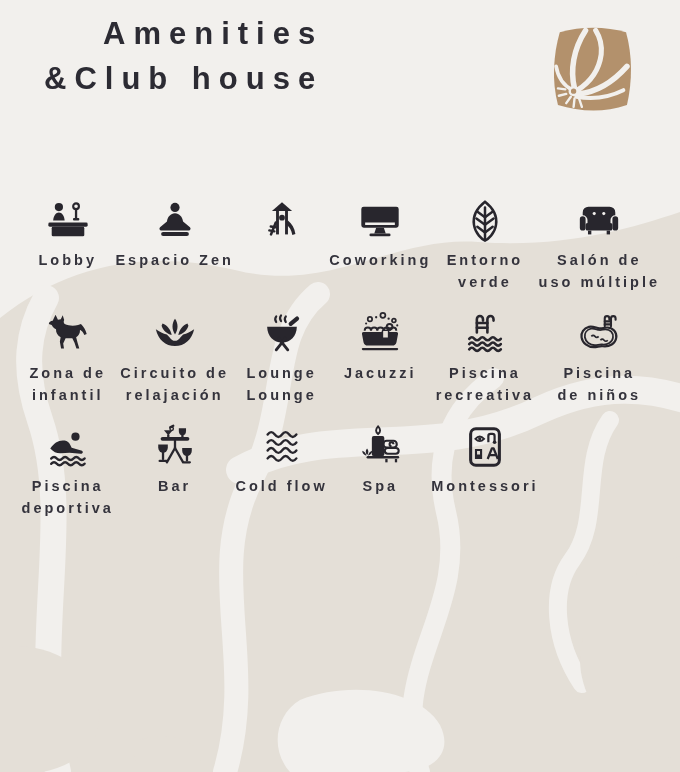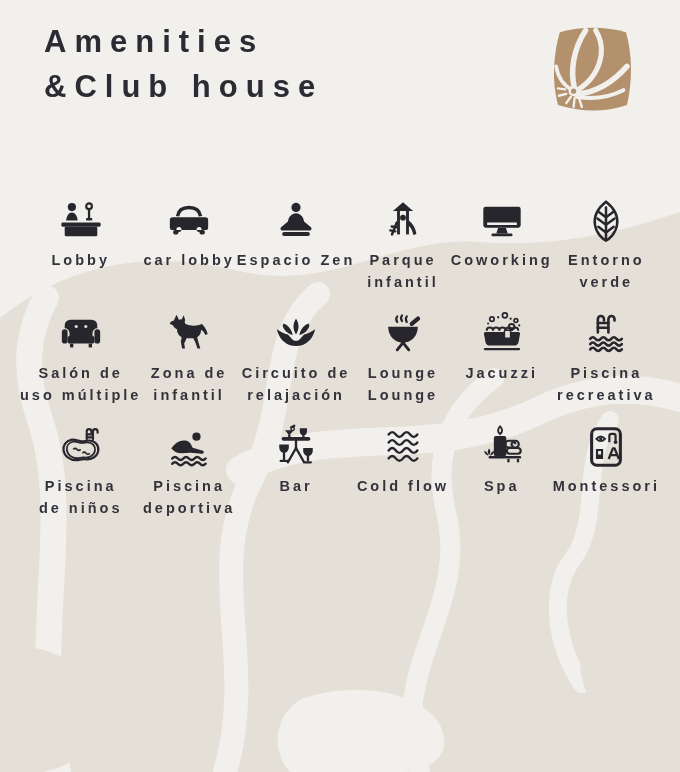--- a/index.html
+++ b/index.html
@@ -2,21 +2,21 @@
 <html><head>
 <meta charset="utf-8">
 <style>
   html,body{margin:0;padding:0;}
   body{
     width:680px;height:772px;position:relative;overflow:hidden;
     background:#f2f0ed;
     font-family:"Liberation Sans", sans-serif;
   }
   .bg-art{position:absolute;left:0;top:0;width:680px;height:772px;z-index:0;}
-  .header{position:absolute;left:44px;top:20px;z-index:2;}
+  .header{position:absolute;left:44px;top:12px;z-index:2;text-align:right;}
   .title{
     font-size:31px;font-weight:700;letter-spacing:8px;line-height:1.45;
     color:#2c2b33;white-space:nowrap;
   }
   .logo{position:absolute;right:42px;top:22px;width:92px;height:96px;z-index:2;}
   .grid{
     position:absolute;left:20px;top:194px;width:640px;z-index:2;
     display:grid;grid-template-columns:repeat(6,1fr);
   }
   .cell{height:113px;display:flex;flex-direction:column;align-items:center;justify-content:flex-start;}
@@ -84,33 +84,20 @@
   <rect x="7" y="30" width="34" height="10" rx="1.5"></rect>
 </svg>
       </div>
       <div class="label">
         <div>Lobby</div>
       </div>
     </div>
     <div class="cell">
       <div class="icon-box">
         <svg viewBox="0 0 48 48" fill="currentColor">
-  <path d="M12 19 c1 -6 5 -9 12 -9 s11 3 12 9" fill="none" stroke="currentColor" stroke-width="3.6"></path>
-  <path fill-rule="evenodd" d="M7 20 h34 a3 3 0 0 1 3 3 v7.5 a3 3 0 0 1 -3 3 H7 a3 3 0 0 1 -3 -3 V23 a3 3 0 0 1 3 -3 z M13.5 30.2 a2.7 2.7 0 1 0 0.01 0 z M34.5 30.2 a2.7 2.7 0 1 0 0.01 0 z"></path>
-  <rect x="7.5" y="33.5" width="5.5" height="4.5" rx="1.8"></rect>
-  <rect x="35" y="33.5" width="5.5" height="4.5" rx="1.8"></rect>
-</svg>
-      </div>
-      <div class="label">
-        <div>car lobby</div>
-      </div>
-    </div>
-    <div class="cell">
-      <div class="icon-box">
-        <svg viewBox="0 0 48 48" fill="currentColor">
   <circle cx="24" cy="9.8" r="4.8"></circle>
   <path d="M24 16 C19.5 16 16.2 19.8 15.6 24.6 L8.4 30.6 C7.1 31.8 7.9 34 9.6 34 H38.4 C40.1 34 40.9 31.8 39.6 30.6 L32.4 24.6 C31.8 19.8 28.5 16 24 16 Z"></path>
   <rect x="9.5" y="35.5" width="29" height="4.2" rx="2.1"></rect>
 </svg>
       </div>
       <div class="label">
         <div>Espacio Zen</div>
       </div>
     </div>
     <div class="cell">
@@ -120,24 +107,20 @@
   <rect x="17.8" y="13.5" width="3" height="24.5"></rect>
   <rect x="27.2" y="13.5" width="3" height="24.5"></rect>
   <circle cx="24" cy="20.5" r="3"></circle>
   <path d="M30.2 23.5 C34.5 27 37 31.5 38 37.5 L34.8 38.5 C33.8 33.5 31.6 30 28.2 27.2 Z"></path>
   <g stroke="currentColor" stroke-width="2.6" stroke-linecap="round" fill="none">
     <path d="M12.5 38 L17.5 25.5"></path>
     <path d="M10.8 33.8 L16 34.8"></path>
     <path d="M12.3 29.8 L17.2 30.6"></path>
   </g>
 </svg>
-      </div>
-      <div class="label">
-        <div>Parque</div>
-        <div>infantil</div>
       </div>
     </div>
     <div class="cell">
       <div class="icon-box">
         <svg viewBox="0 0 48 48" fill="currentColor">
   <path fill-rule="evenodd" d="M7 9 h34 a2.5 2.5 0 0 1 2.5 2.5 v17 a2.5 2.5 0 0 1 -2.5 2.5 H7 a2.5 2.5 0 0 1 -2.5 -2.5 v-17 A2.5 2.5 0 0 1 7 9 z M8.5 25.5 h31 v2.6 h-31 z"></path>
   <path d="M20 31 h8 l2 6 h-12 z"></path>
   <rect x="13" y="37" width="22" height="3" rx="1.5"></rect>
 </svg>
       </div>

